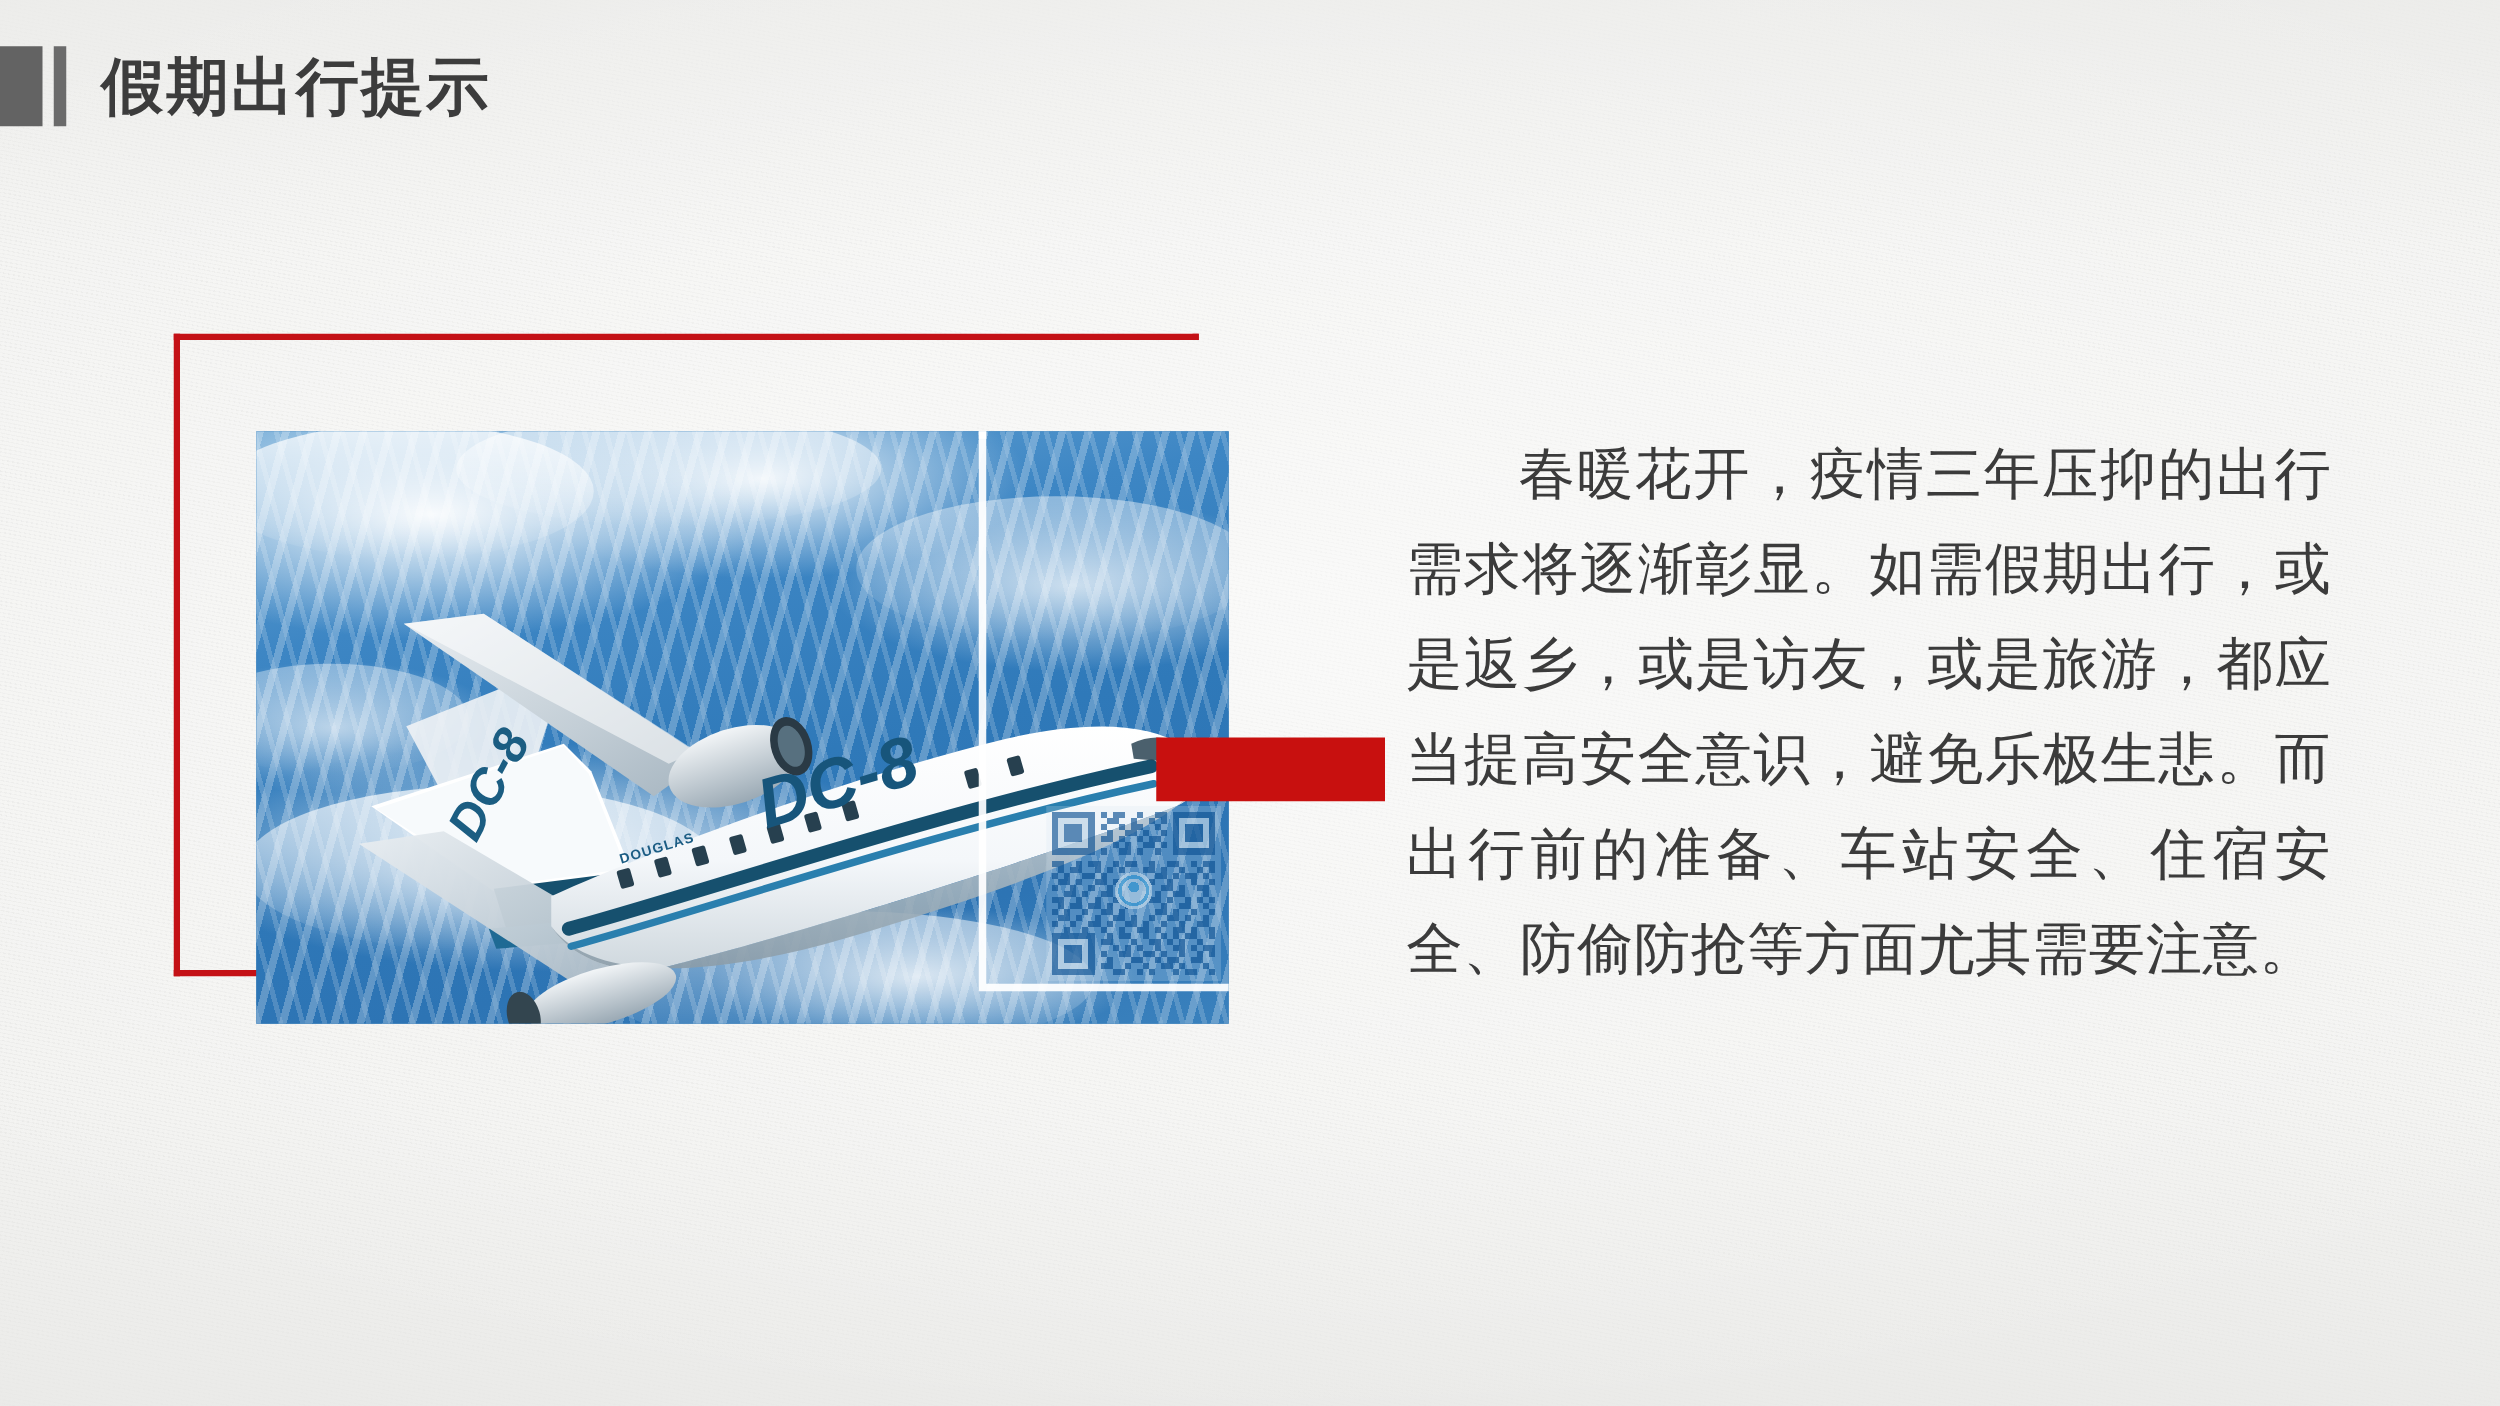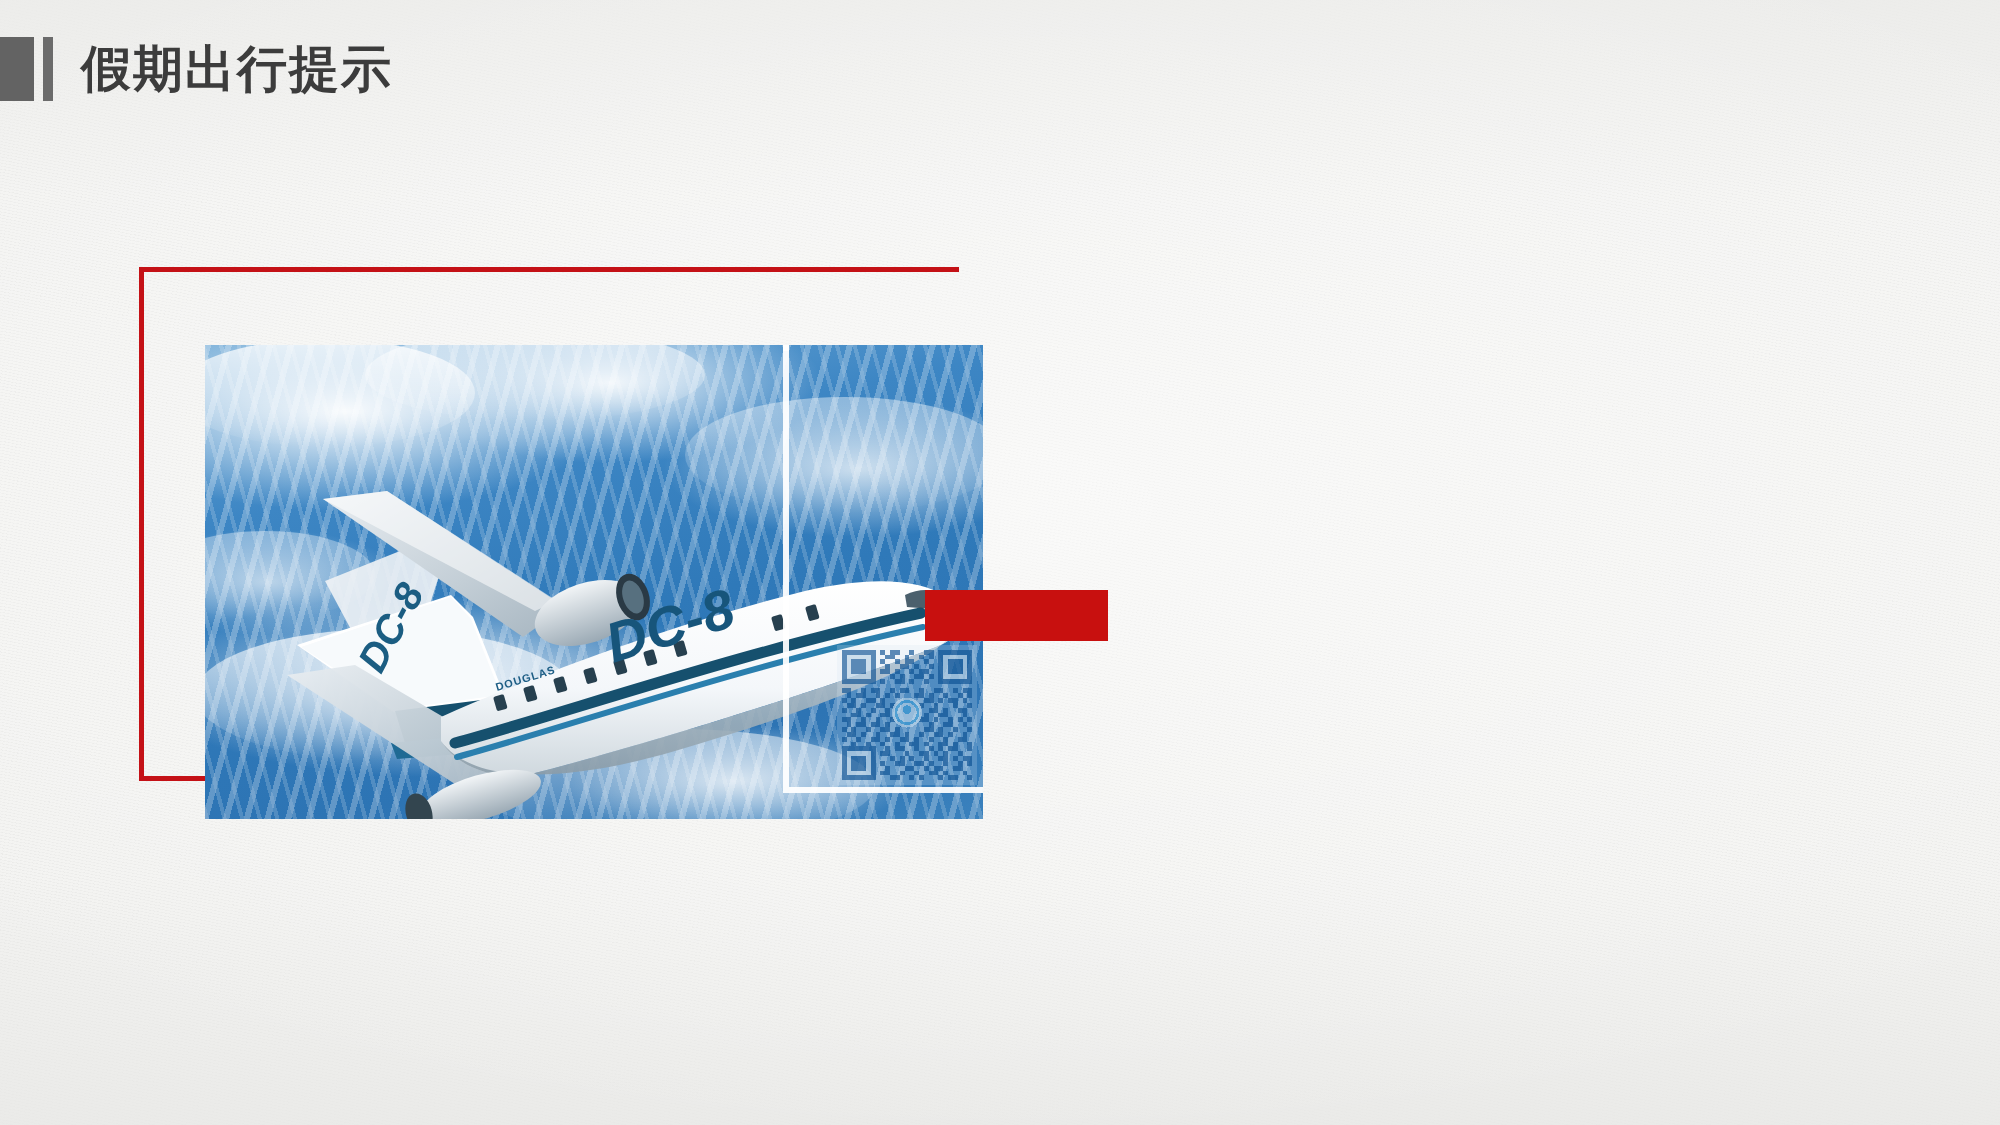--- a/index.html
+++ b/index.html
@@ -511,14 +511,15 @@
         </svg>
       </div>
 
       <div id="white-inner-frame"></div>
       <div id="white-inner-frame-top"></div>
     </div>
 
     <div id="red-solid-block"></div>
   </div>
 
+  <p id="body-copy">春暖花开，疫情三年压抑的出行需求将逐渐彰显。如需假期出行，或是返乡，或是访友，或是旅游，都应当提高安全意识，避免乐极生悲。而出行前的准备、车站安全、住宿安全、防偷防抢等方面尤其需要注意。</p>
 
 </div>
 
 </body></html>

